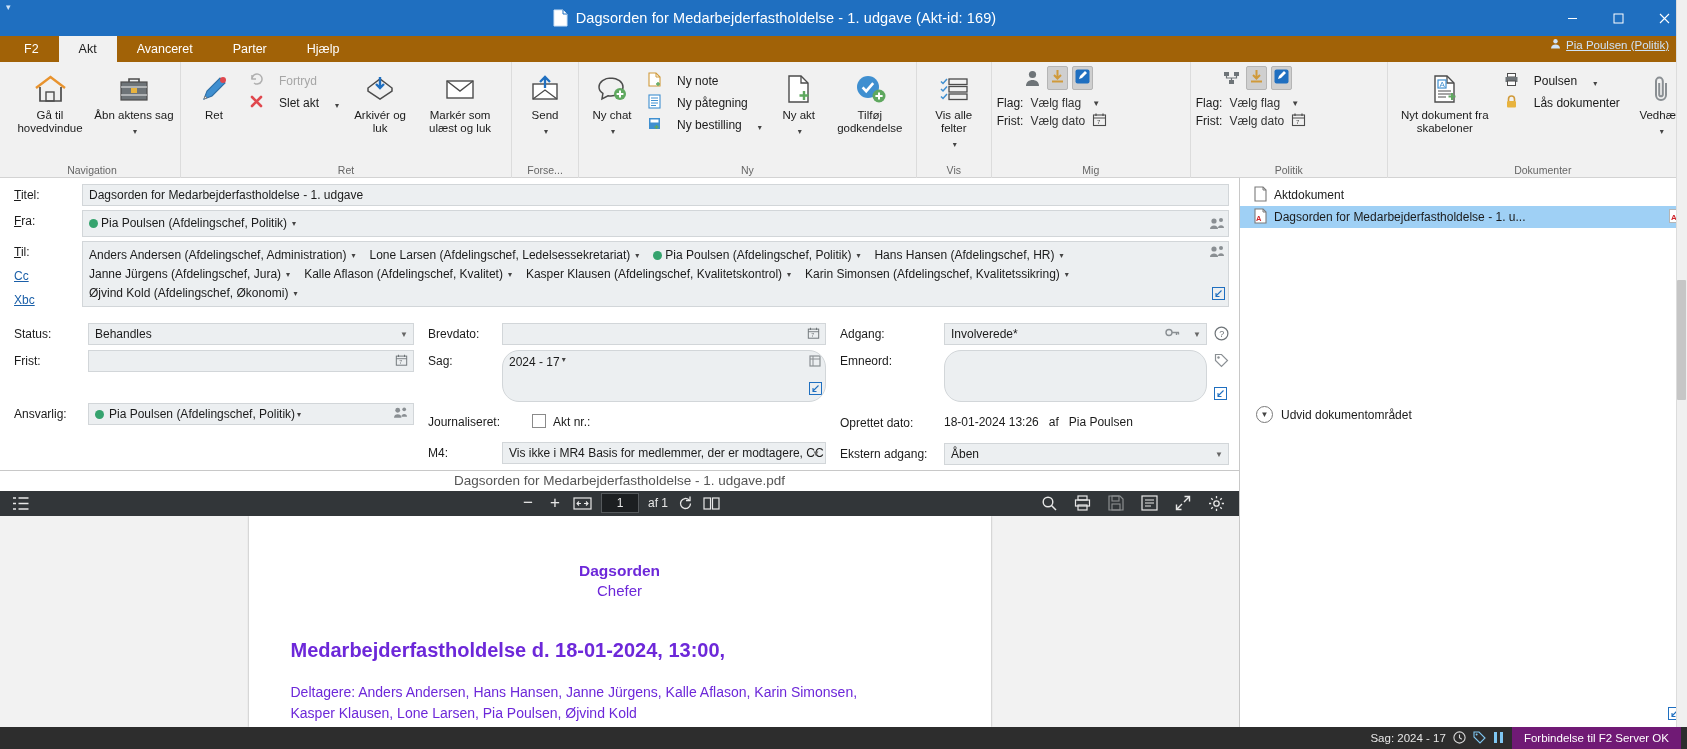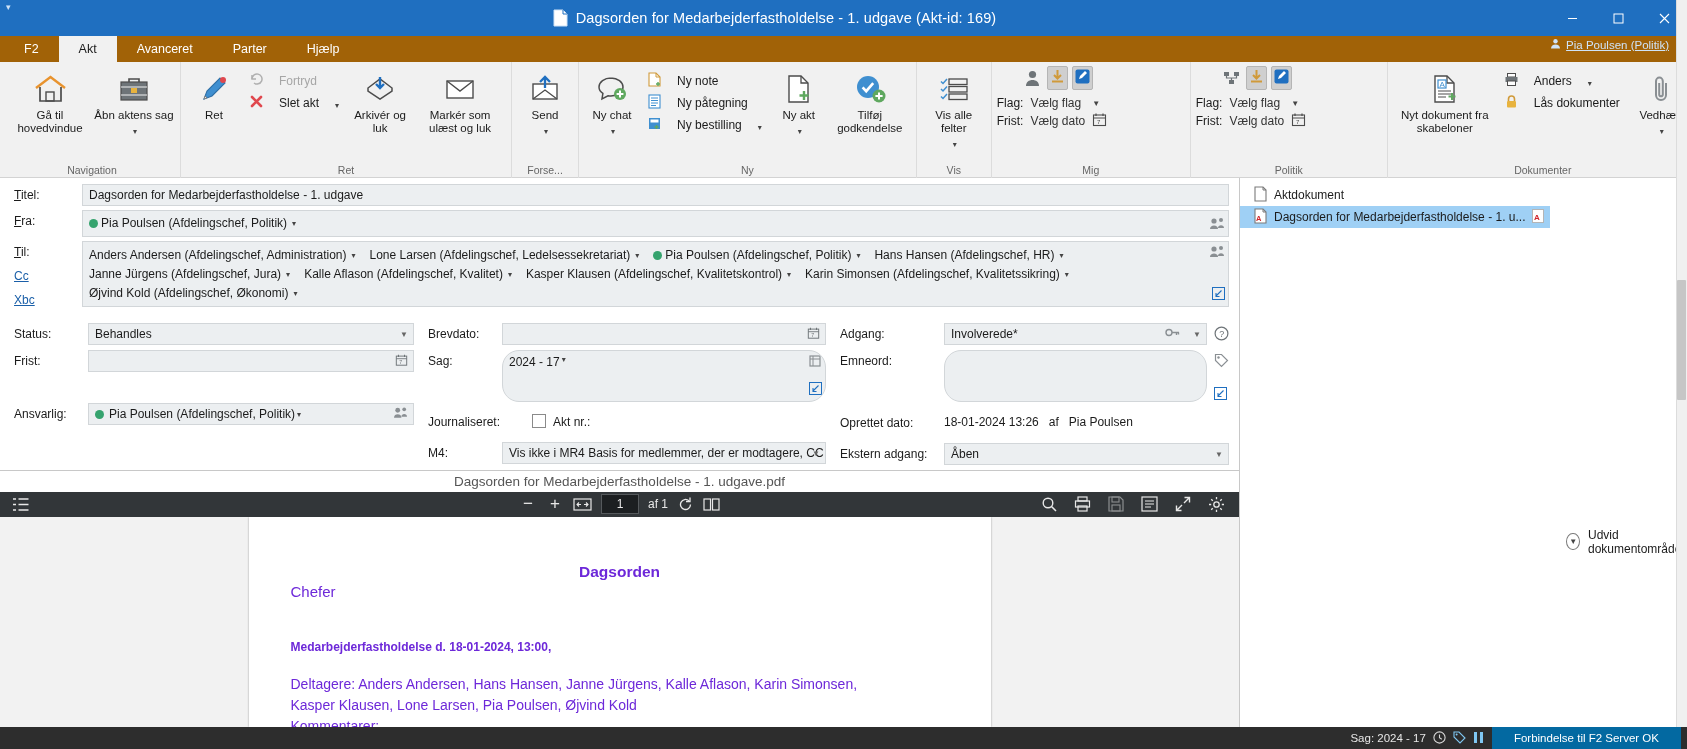--- a/index.html
+++ b/index.html
@@ -227,21 +227,21 @@
   }
   .chk {
     width: 14px; height: 14px; border: 1px solid #8a8a8a; background: #fff;
     display: inline-block; margin-right: 7px;
   }
   .inline-lbl { font-size: 12px; padding-top: 2px; }
 
   
   .rightpane {
     flex: 1 1 auto;
-    display: flex; 
+    display: flex; flex-direction: column;
     background: #fff;
     min-width: 0;
     justify-content: space-between;
   }
   .doclist { padding: 6px 0 0 0; }
   .docrow {
     display: flex; align-items: center; gap: 7px;
     height: 22px; padding: 0 6px 0 14px;
     font-size: 12px; cursor: default;
   }
@@ -293,34 +293,34 @@
     position: relative;
   }
   .pdf-page {
     width: 742px; background: #fff;
     box-shadow: 0 0 2px rgba(0,0,0,.35);
     padding: 46px 42px;
     font-family: "Liberation Sans", sans-serif;
     color: #6d28d9;
   }
   .pdf-h1 { text-align:center; font-weight: bold; font-size: 15.5px; }
-  .pdf-h2 { font-size: 15px; margin-top: 2px; }
-  .pdf-b { font-weight: bold; font-size: 12px; margin-top: 40px; }
+  .pdf-h2 { text-align:center; font-size: 15px; margin-top: 2px; }
+  .pdf-b { font-weight: bold; font-size: 20px; margin-top: 40px; }
   .pdf-p { font-size: 14px; margin-top: 20px; line-height: 21px; }
 
   
   .statusbar {
     height: 22px; flex: 0 0 22px;
     background: #2d2d2d; color: #e6e6e6;
     display: flex; align-items: center;
     font-size: 11.5px;
     position: relative;
   }
   .sb-right { margin-left: auto; display: flex; align-items: center; gap: 8px; padding-right: 6px; }
-  .sb-blue { background: #0369a1; height: 22px; display:flex; align-items:center; padding: 0 22px; color:#fff; }
+  .sb-blue { background: #701a75; height: 22px; display:flex; align-items:center; padding: 0 12px; color:#fff; }
   .sb-grp { display:flex; align-items:center; gap: 7px; }
 
   .vscroll {
     position: absolute; right: 0; top: 0; width: 11px; bottom: 0;
     background: #f0f0f0; border-left: 1px solid #dcdcdc;
   }
   .vscroll .thumb { position:absolute; right:1px; width: 9px; background:#c6c6c6; border-radius: 1px; }
   svg { shape-rendering: geometricPrecision; }
 </style>
 </head>
@@ -667,21 +667,21 @@
         </div>
         <div class="smallcol">
           <div class="smallbtn">
             <span class="ico">
               <svg width="15" height="15" viewBox="0 0 15 15">
                   <rect x="3.5" y="1.5" width="8" height="3.5" fill="#fff" stroke="#4c4c4c" stroke-width="1"></rect>
                   <rect x="1.5" y="5" width="12" height="5" fill="#6e7478"></rect>
                   <rect x="3.5" y="9" width="8" height="4.5" fill="#fff" stroke="#4c4c4c" stroke-width="1"></rect>
                 </svg>
             </span>
-            <span>Anders</span>
+            <span>Poulsen</span>
             <span class="caret">▾</span>
           </div>
           <div class="smallbtn">
             <span class="ico">
               <svg width="15" height="15" viewBox="0 0 15 15">
                   <path d="M4.5 7V5a3 3 0 0 1 6 0v2" fill="none" stroke="#d09a3a" stroke-width="1.6"></path>
                   <rect x="3" y="7" width="9" height="6.5" rx="1" fill="#e8b33e"></rect>
                 </svg>
             </span>
             <span>Lås dokumenter</span>

